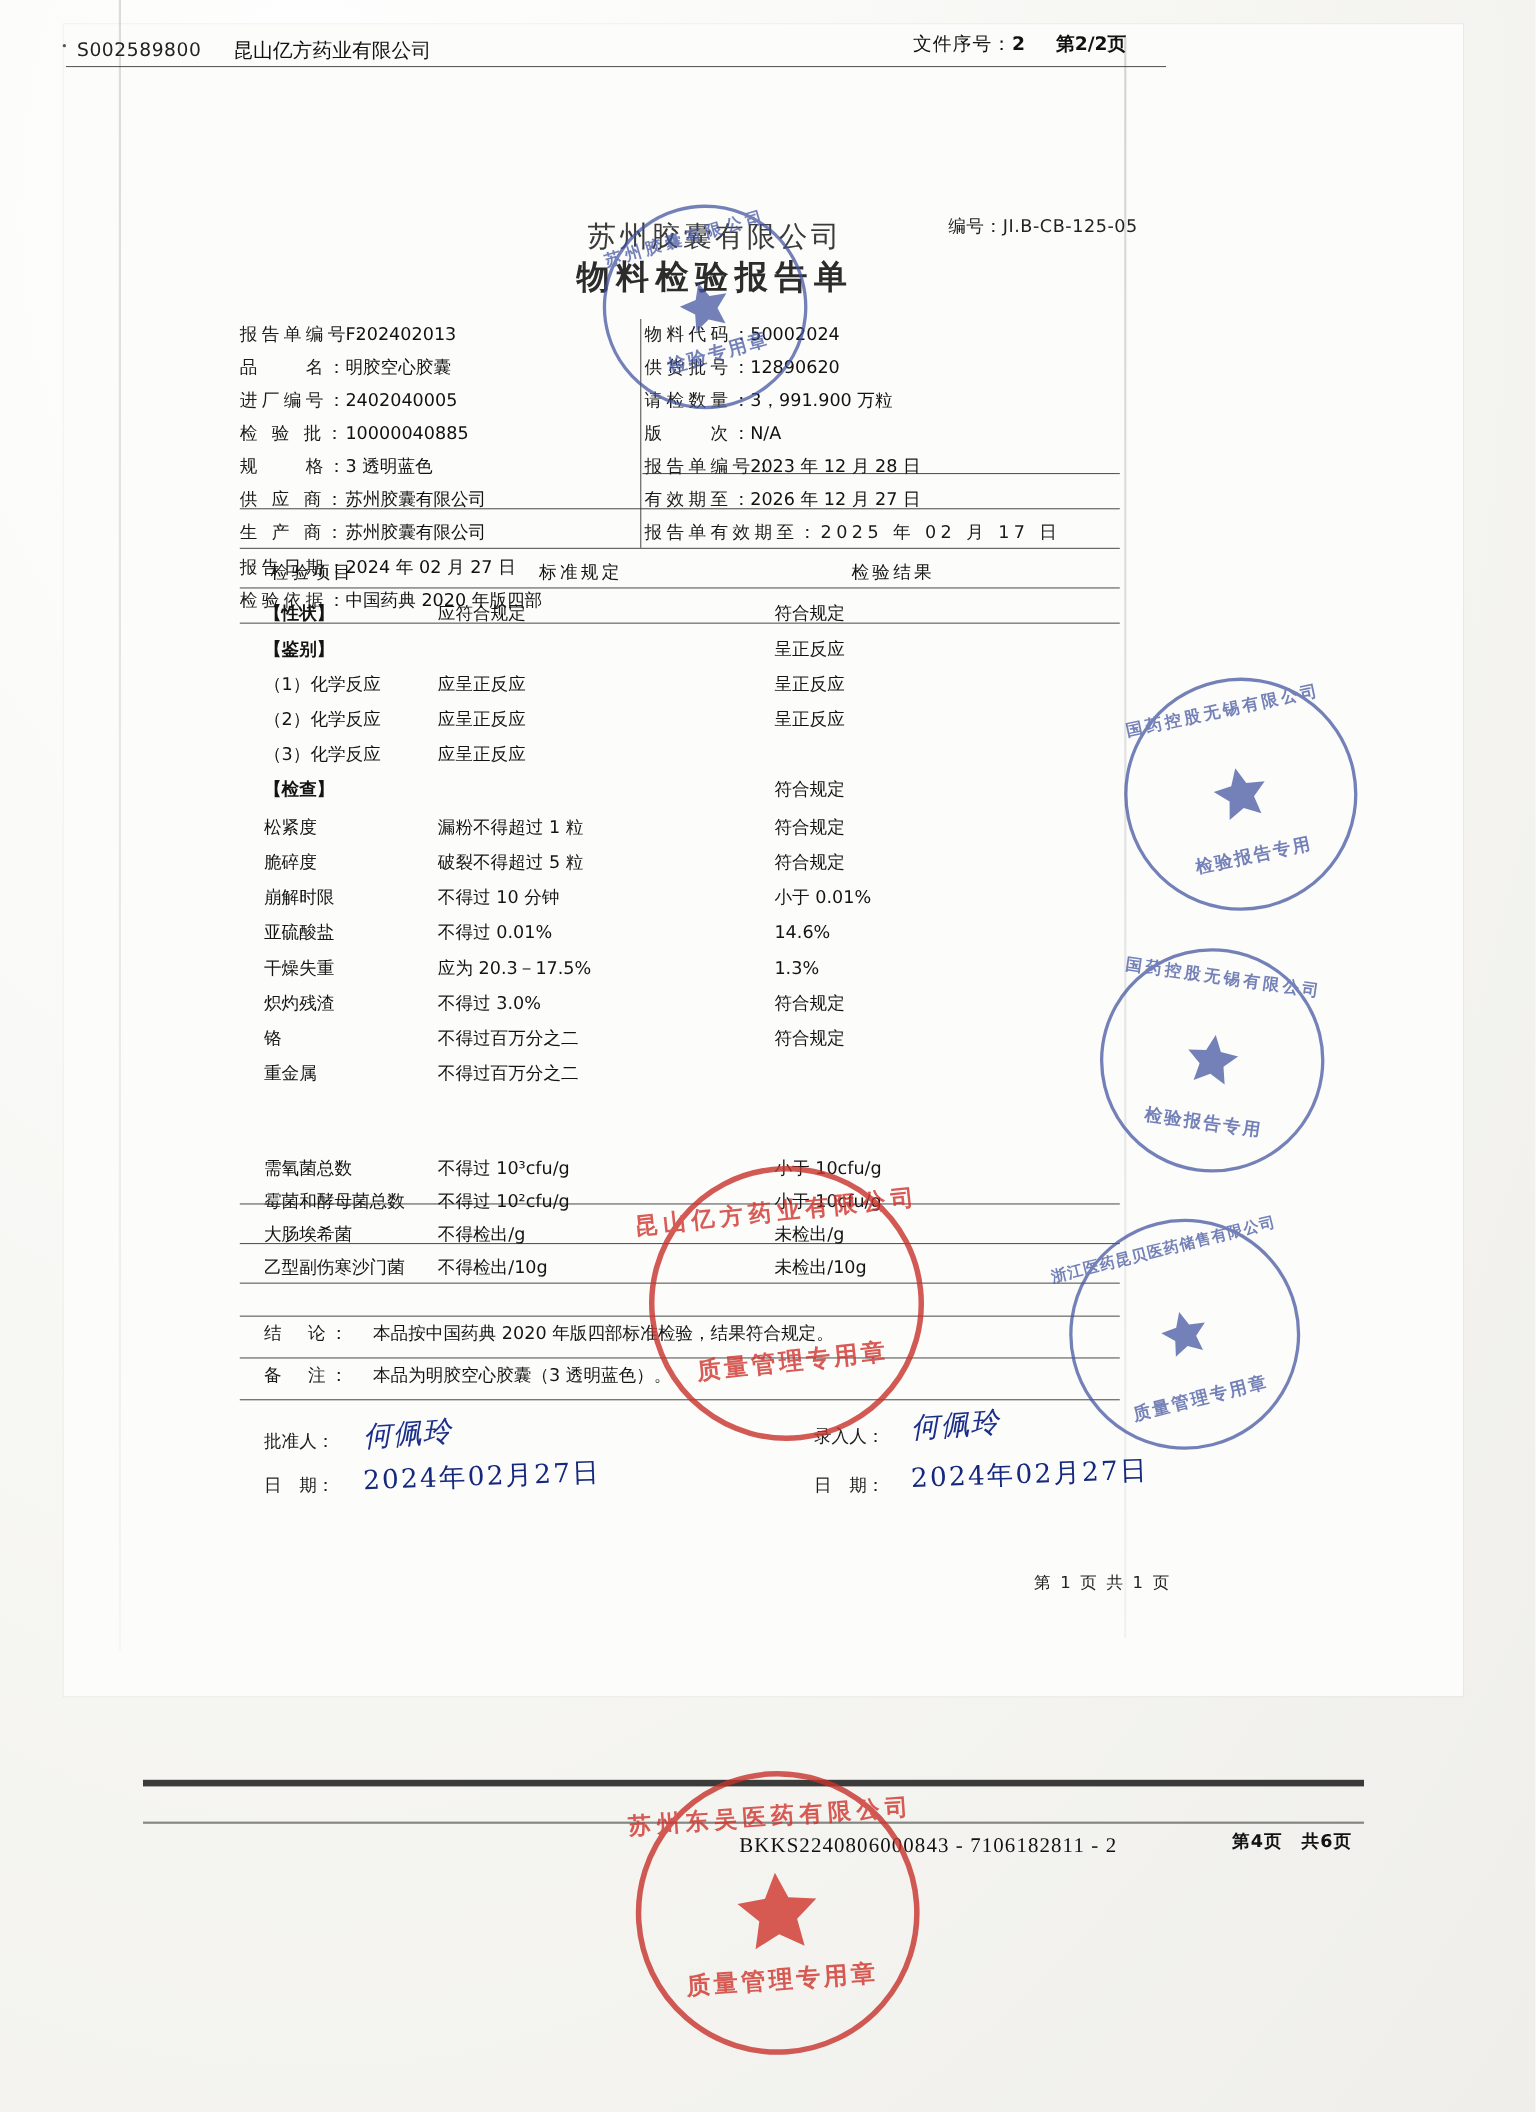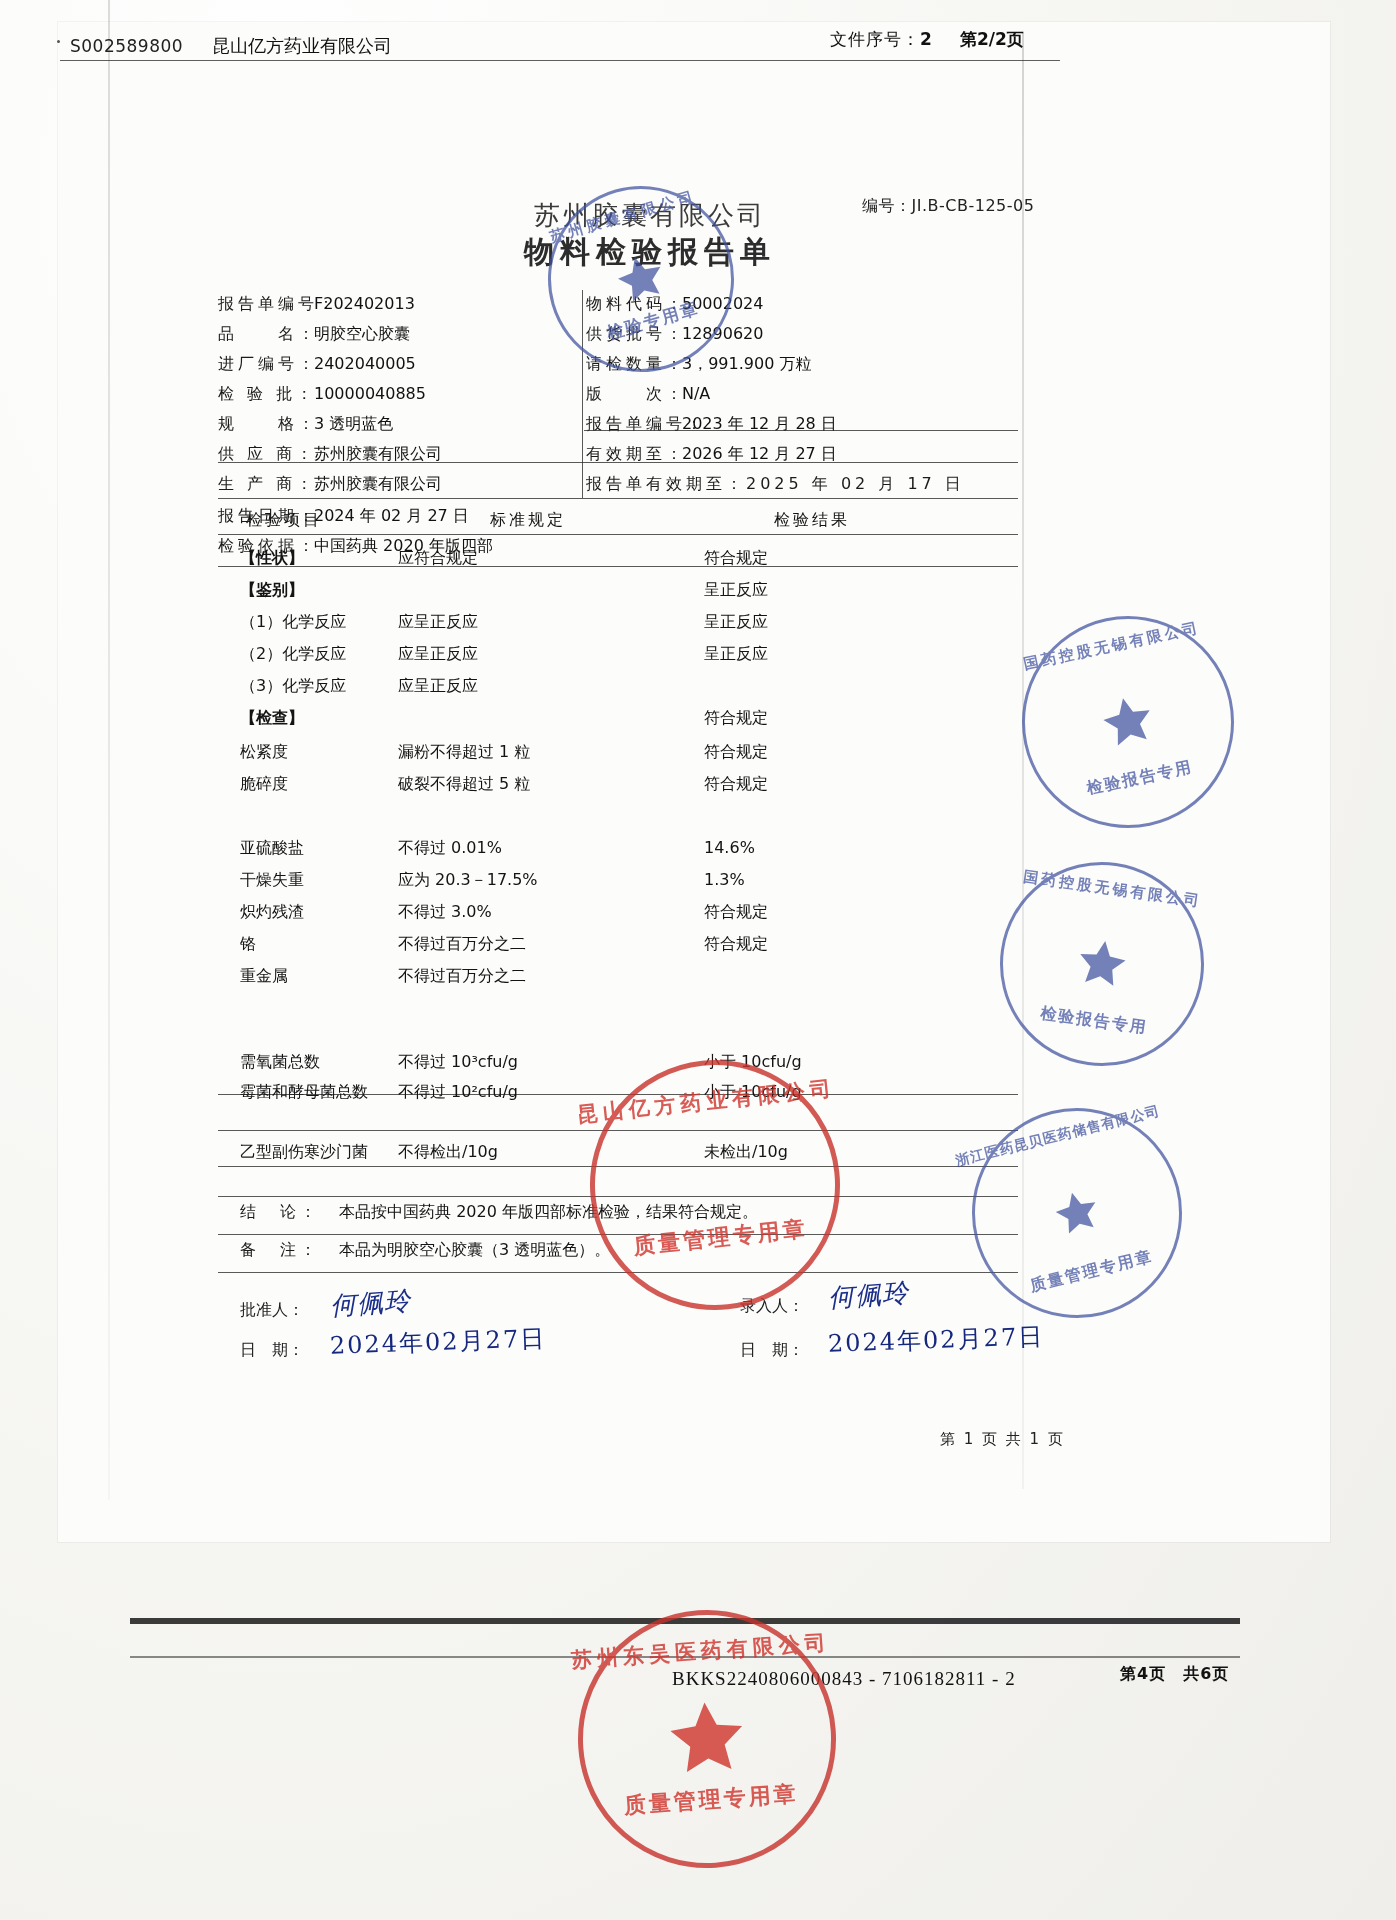--- a/index.html
+++ b/index.html
@@ -220,20 +220,25 @@
   <div class="tbl" style="top:742px;width:800px;height:24px">
       <div class="c1">松紧度</div>
       <div class="c2">漏粉不得超过 1 粒</div>
       <div class="c3">符合规定</div>
     </div>
   <div class="tbl" style="top:774px;width:800px;height:24px">
       <div class="c1">脆碎度</div>
       <div class="c2">破裂不得超过 5 粒</div>
       <div class="c3">符合规定</div>
     </div>
+  <div class="tbl" style="top:806px;width:800px;height:24px">
+      <div class="c1">崩解时限</div>
+      <div class="c2">不得过 10 分钟</div>
+      <div class="c3">小于 0.01%</div>
+    </div>
   <div class="tbl" style="top:838px;width:800px;height:24px">
       <div class="c1">亚硫酸盐</div>
       <div class="c2">不得过 0.01%</div>
       <div class="c3">14.6%</div>
     </div>
   <div class="tbl" style="top:870px;width:800px;height:24px">
       <div class="c1">干燥失重</div>
       <div class="c2">应为 20.3－17.5%</div>
       <div class="c3">1.3%</div>
     </div>
@@ -256,20 +261,25 @@
   <div class="tbl" style="top:1052px;width:800px;height:24px">
       <div class="c1">需氧菌总数</div>
       <div class="c2">不得过 10³cfu/g</div>
       <div class="c3">小于 10cfu/g</div>
     </div>
   <div class="tbl" style="top:1082px;width:800px;height:24px">
       <div class="c1">霉菌和酵母菌总数</div>
       <div class="c2">不得过 10²cfu/g</div>
       <div class="c3">小于 10cfu/g</div>
     </div>
+  <div class="tbl" style="top:1112px;width:800px;height:24px">
+      <div class="c1">大肠埃希菌</div>
+      <div class="c2">不得检出/g</div>
+      <div class="c3">未检出/g</div>
+    </div>
   <div class="tbl" style="top:1142px;width:800px;height:24px">
       <div class="c1">乙型副伤寒沙门菌</div>
       <div class="c2">不得检出/10g</div>
       <div class="c3">未检出/10g</div>
     </div>
 
   <div class="hr" style="left:218px;top:1196px;width:800px;"></div>
   <div class="concl" style="top:1202px">
     <span class="lbl" style="letter-spacing:4px">结　论：</span>
     <span style="margin-left:14px">本品按中国药典 2020 年版四部标准检验，结果符合规定。</span>

